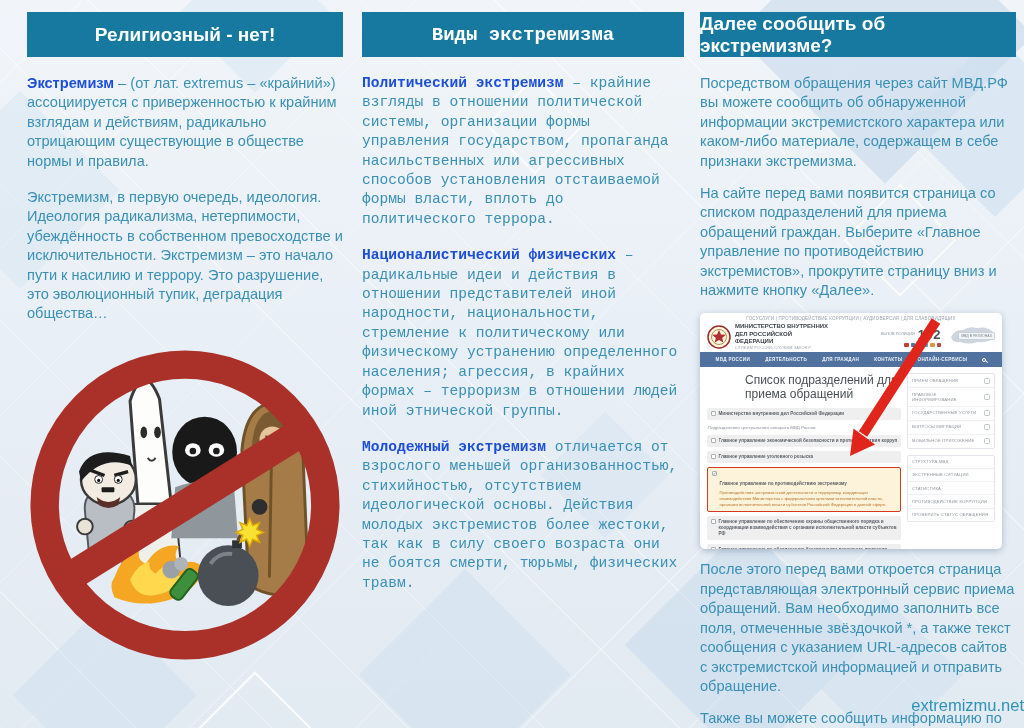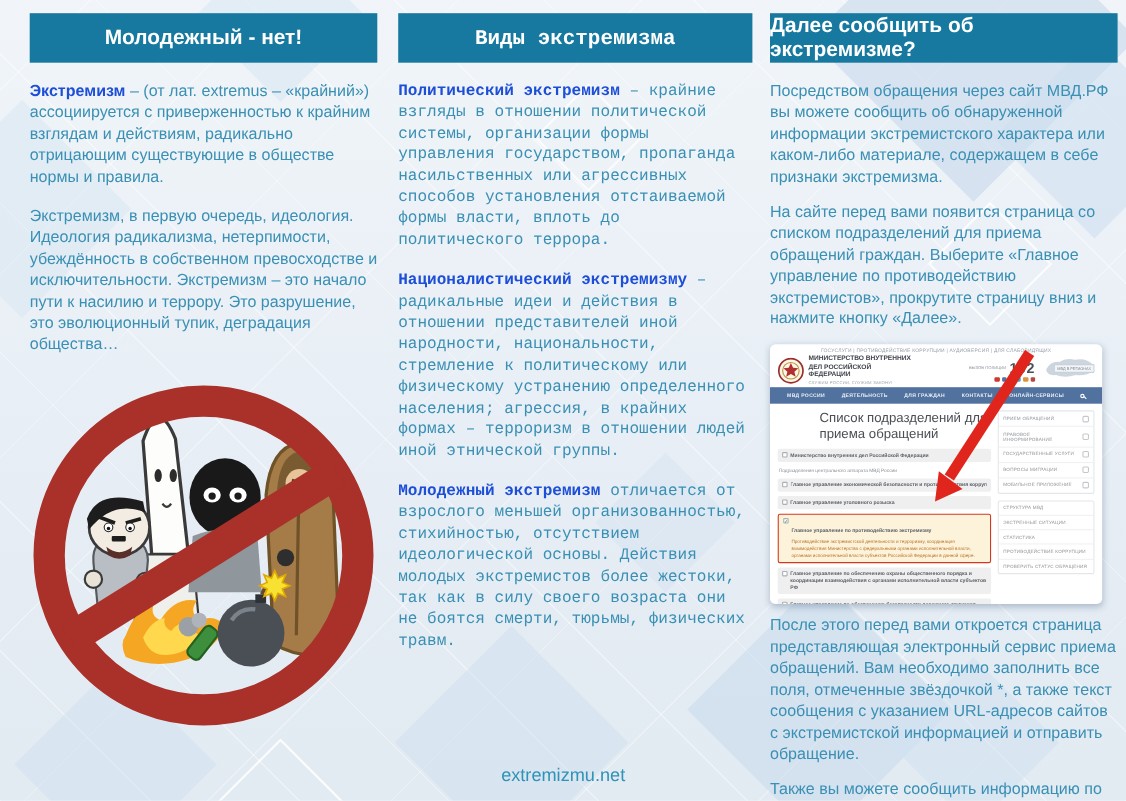--- a/index.html
+++ b/index.html
@@ -86,21 +86,21 @@
   .site-side { flex:0 0 88px; }
   .sidebox { border:1px solid #e4e6e9; border-radius:2px; background:#fff; margin-bottom:6px; }
   .sideitem { display:flex; align-items:center; justify-content:space-between; gap:3px;
               padding:3.5px 4px; border-bottom:1px solid #f0f1f3; }
   .sideitem:last-child { border-bottom:none; }
   .sideitem span.t { font-size:4.2px; color:#8f959c; letter-spacing:.2px; line-height:1.25; }
   .sideicon { flex:0 0 auto; width:6px; height:6px; border:1px solid #c3c8cd; border-radius:1.5px; }
   .arrow-overlay { position:absolute; inset:0; width:100%; height:100%; pointer-events:none; z-index:5; }
 
   .col3 .btxt { margin-bottom:13px; }
-  .footer { position:absolute; left:0; right:0; bottom:13px; text-align:center; z-index:1;
+  .footer { position:absolute; left:0; right:0; bottom:13px; text-align:right; z-index:1;
             color:#2e93b6; font-size:16.5px; }
 </style>
 </head>
 <body>
 
 <div class="bgpattern">
   <div class="dm d1"></div>
     <div class="dm d2"></div>
     <div class="dm d3"></div>
   <div class="dm d4"></div>
@@ -108,21 +108,21 @@
     <div class="dm d6"></div>
   <div class="dm d7"></div>
     <div class="dm d8"></div>
     <div class="dm d9"></div>
   <div class="dm d10"></div>
     <div class="dm d11"></div>
     <div class="dm d12"></div>
 </div>
 
 <div class="col col1">
-  <div class="hbar">Молодежный - нет!</div>
+  <div class="hbar">Религиозный - нет!</div>
   <div class="btxt"><b>Экстремизм</b><span> – (от лат. extremus – «крайний») ассоциируется с приверженностью к крайним взглядам и действиям, радикально отрицающим существующие в обществе нормы и правила.</span></div>
   <div class="btxt">Экстремизм, в первую очередь, идеология. Идеология радикализма, нетерпимости, убеждённость в собственном превосходстве и исключительности. Экстремизм – это начало пути к насилию и террору. Это разрушение, это эволюционный тупик, деградация общества…</div>
 
   <div class="signwrap">
     <svg width="314" height="322" viewBox="0 0 320 326">
 
       <g>
         <path d="M112,165 L104,60 Q118,18 134,58 L146,165 Z" fill="#fdfdfb" stroke="#3a3a3a" stroke-width="3"></path>
         <ellipse cx="118" cy="92" rx="3.4" ry="6" fill="#2c2c2c"></ellipse>
         <ellipse cx="132" cy="92" rx="3.4" ry="6" fill="#2c2c2c"></ellipse>
@@ -184,21 +184,21 @@
         <circle cx="160" cy="166" r="143" fill="none" stroke="#a93129" stroke-width="29"></circle>
         <rect x="14" y="151" width="292" height="30" fill="#a93129" transform="rotate(-32 160 166)"></rect>
       </g>
     </svg>
   </div>
 </div>
 
 <div class="col col2">
   <div class="hbar">Виды экстремизма</div>
   <div class="btxt"><span class="lead">Политический экстремизм</span><span> – крайние взгляды в отношении политической системы, организации формы управления государством, пропаганда насильственных или агрессивных способов установления отстаиваемой формы власти, вплоть до политического террора.</span></div>
-  <div class="btxt"><span class="lead">Националистический экстремизму</span><span> – радикальные идеи и действия в отношении представителей иной народности, национальности, стремление к политическому или физическому устранению определенного населения; агрессия, в крайних формах – терроризм в отношении людей иной этнической группы.</span></div>
+  <div class="btxt"><span class="lead">Националистический физических</span><span> – радикальные идеи и действия в отношении представителей иной народности, национальности, стремление к политическому или физическому устранению определенного населения; агрессия, в крайних формах – терроризм в отношении людей иной этнической группы.</span></div>
   <div class="btxt"><span class="lead">Молодежный экстремизм</span><span> отличается от взрослого меньшей организованностью, стихийностью, отсутствием идеологической основы. Действия молодых экстремистов более жестоки, так как в силу своего возраста они не боятся смерти, тюрьмы, физических травм.</span></div>
 </div>
 
 <div class="col col3">
   <div class="hbar">Далее сообщить об экстремизме?</div>
   <div class="btxt">Посредством обращения через сайт МВД.РФ вы можете сообщить об обнаруженной информации экстремистского характера или каком-либо материале, содержащем в себе признаки экстремизма.</div>
   <div class="btxt">На сайте перед вами появится страница со списком подразделений для приема обращений граждан. Выберите «Главное управление по противодействию экстремистов», прокрутите страницу вниз и нажмите кнопку «Далее».</div>
 
   <div class="card">
     <div class="site-top">

